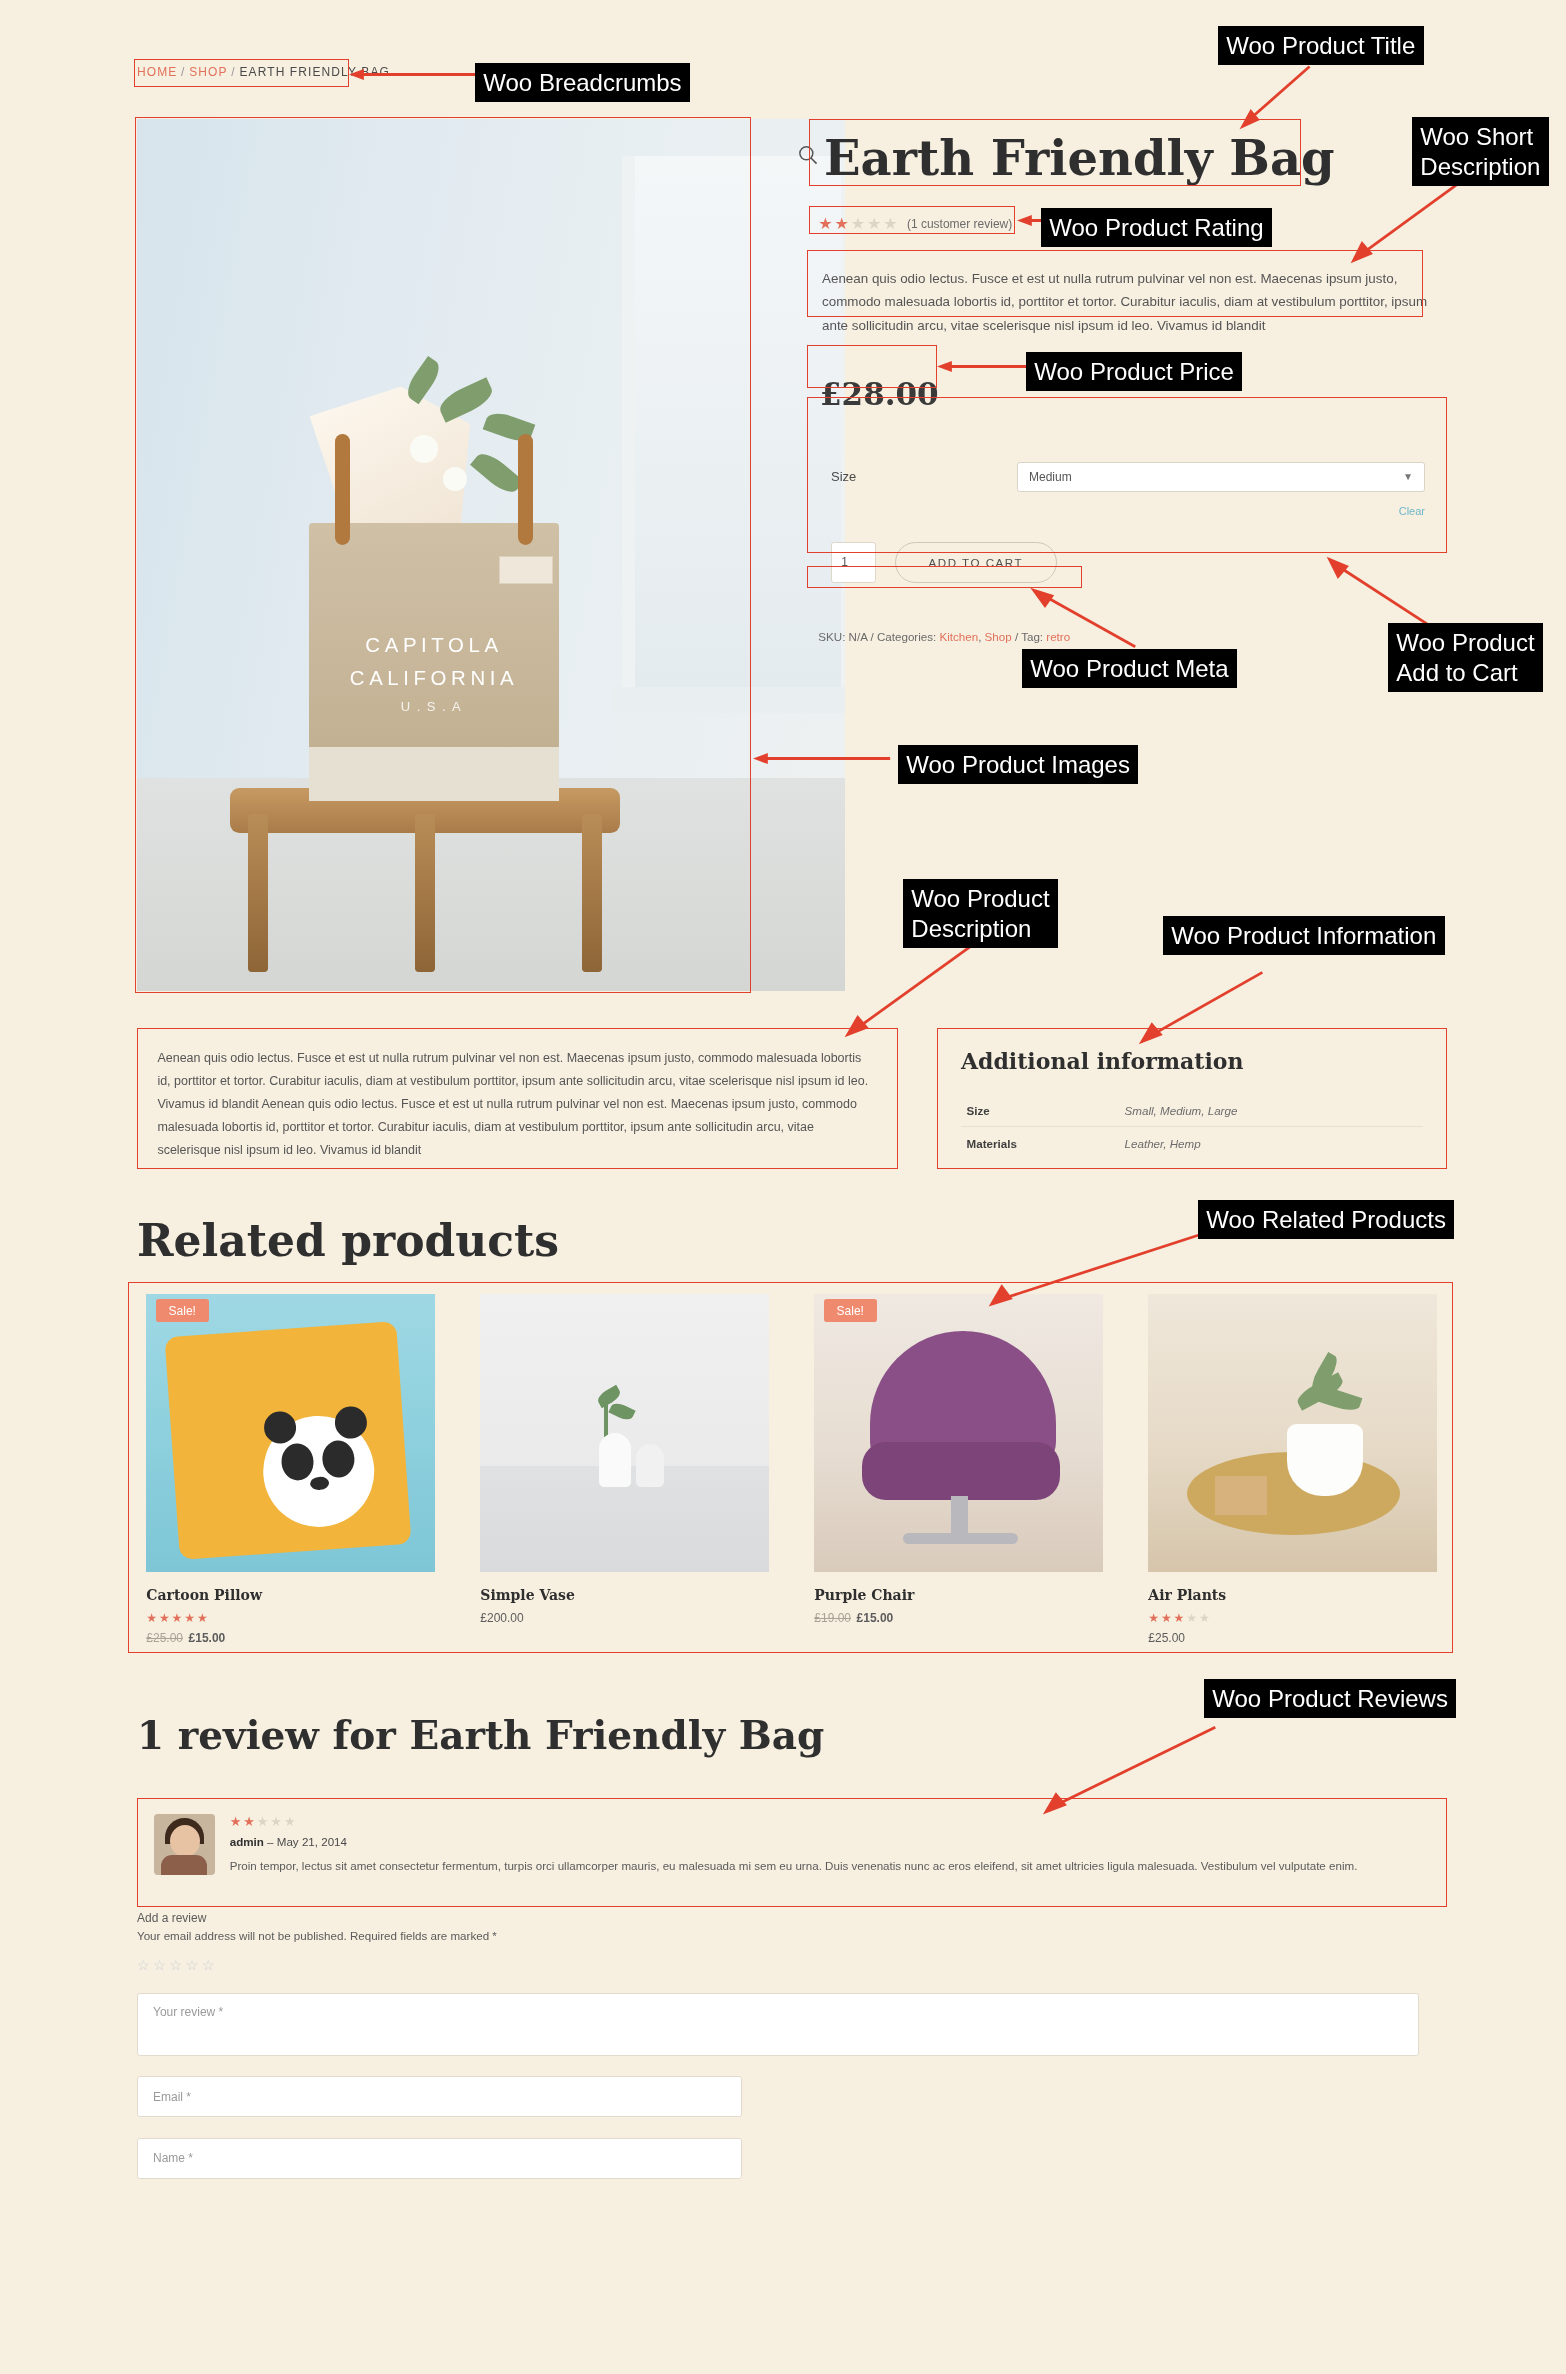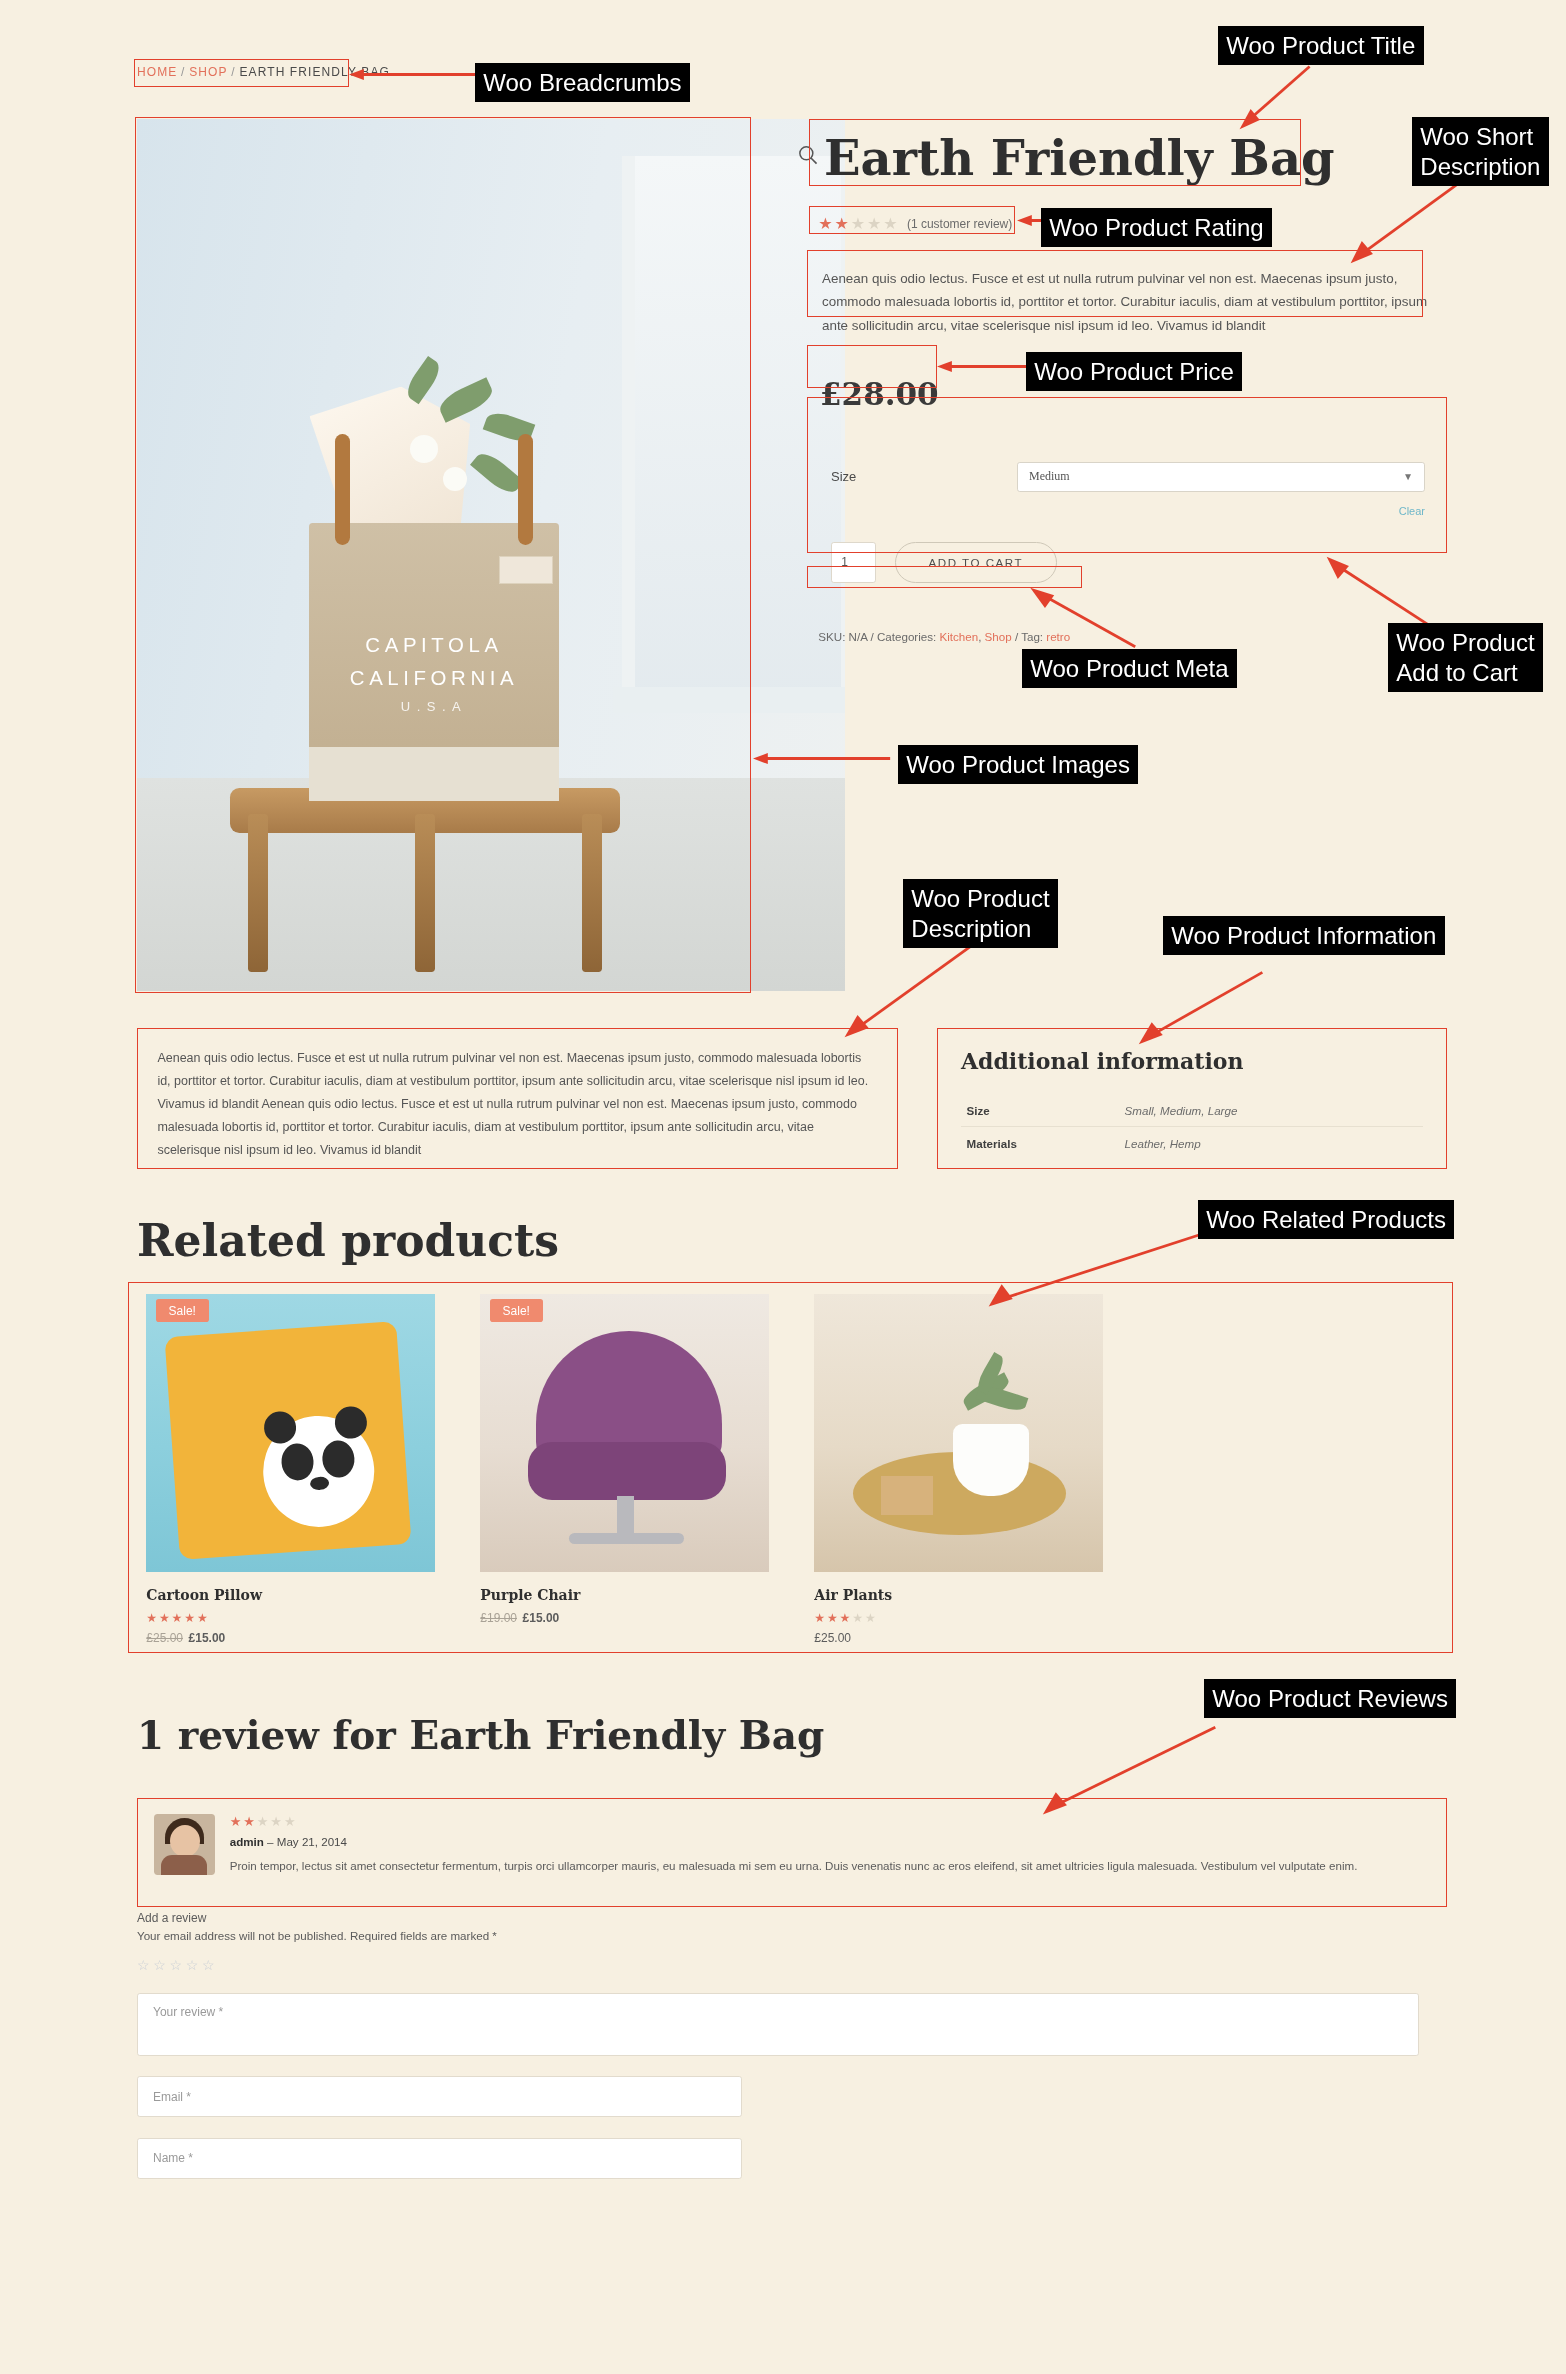--- a/index.html
+++ b/index.html
@@ -87,21 +87,21 @@
   .stars .off { color:#dcd4c4; }
   .review-link { font-size:12px; color:#6b6b6b; }
   .short-desc { font-size:13.4px; line-height:1.75; color:#555; padding:11px 13px; margin-top:16.7px; }
   .price { font-family:"DejaVu Serif", serif; font-weight:bold; font-size:31px; color:#3a3a3a; padding:7.4px 11px; margin-top:20.4px; width:fit-content; }
 
   .cart-area { margin-top:22px; padding:20.4px 22px; }
   .var-row { display:flex; align-items:center; }
   .var-label { width:186px; font-size:13px; color:#4a4a4a; }
   .var-select {
     flex:1; height:30px; background:#fff; border:0.9px solid #d9d4c8; border-radius:2.8px;
-    display:flex; align-items:center; padding:0 11px; font-size:12px; color:#555; justify-content:space-between;font-family:Liberation Serif, serif;
+    display:flex; align-items:center; padding:0 11px; font-size:12px; color:#555; justify-content:space-between;
   }
   .chev { font-size:10.2px; color:#777; }
   .clear-row { text-align:right; margin-top:9.3px; }
   .clear-link { font-size:11px; color:#6fb7c9; }
   .buy-row { display:flex; align-items:center; gap:18.6px; margin-top:24px; }
   .qty { width:45px; height:41px; background:#fff; border:0.9px solid #ded8cb; border-radius:2.8px; font-size:12px; color:#555;
     display:flex; align-items:center; padding-left:9.3px; }
   .add-cart {
     height:41px; padding:0 33px; border:0.9px solid #cfc8b8; border-radius:22px; background:transparent;
     font-size:11.6px; letter-spacing:1.5px; color:#4d4d4d; display:flex; align-items:center; justify-content:center;
@@ -383,20 +383,35 @@
         </div>
         <div class="sale-badge">Sale!</div>
       </div>
       <div class="rp-name">Cartoon Pillow</div>
       <div class="rp-stars">★★★★★</div>
       <div class="rp-price">
         <span class="old">£25.00</span><span class="new">£15.00</span>
       </div>
     </div>
 
+    <div class="rp">
+      <div class="rp-img">
+        <div class="art-vase">
+          <div class="sprig"></div>
+          <div class="leaf" style="left:117px;top:96px;width:24px;height:13px;background:#6f9463;border-radius:50% 0 50% 0;transform:rotate(-30deg);"></div>
+          <div class="leaf" style="left:130px;top:111px;width:24px;height:13px;background:#6f9463;border-radius:50% 0 50% 0;transform:rotate(25deg);"></div>
+          <div class="vase-a"></div>
+          <div class="vase-b"></div>
+        </div>
+      </div>
+      <div class="rp-name">Simple Vase</div>
+      <div class="rp-price" style="margin-top:5.6px;">
+        <span>£200.00</span>
+      </div>
+    </div>
 
     <div class="rp">
       <div class="rp-img">
         <div class="art-chair">
           <div class="chair-back"></div>
           <div class="chair-seat"></div>
           <div class="chair-pole"></div>
           <div class="chair-base"></div>
         </div>
         <div class="sale-badge">Sale!</div>

